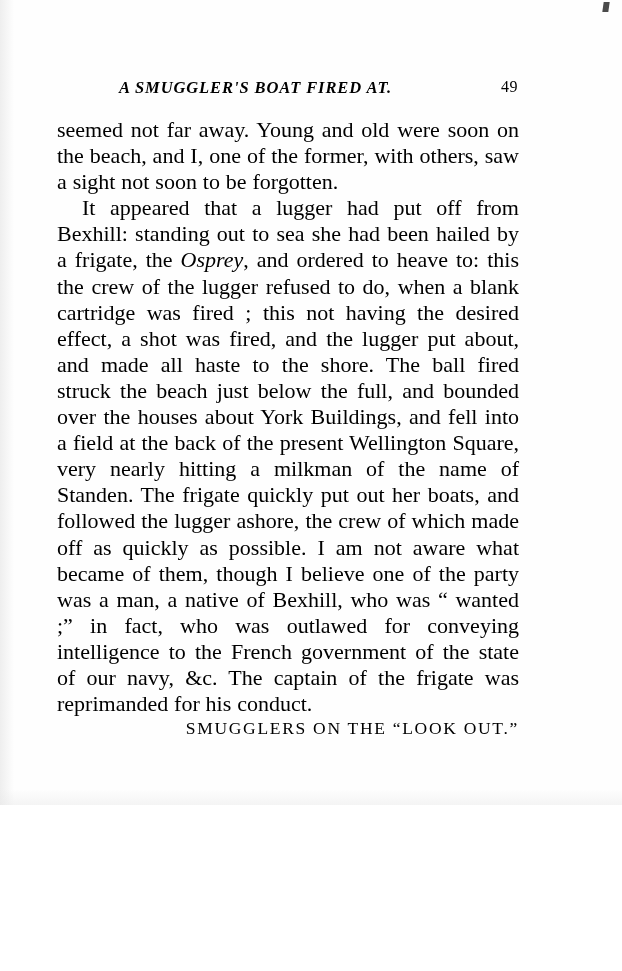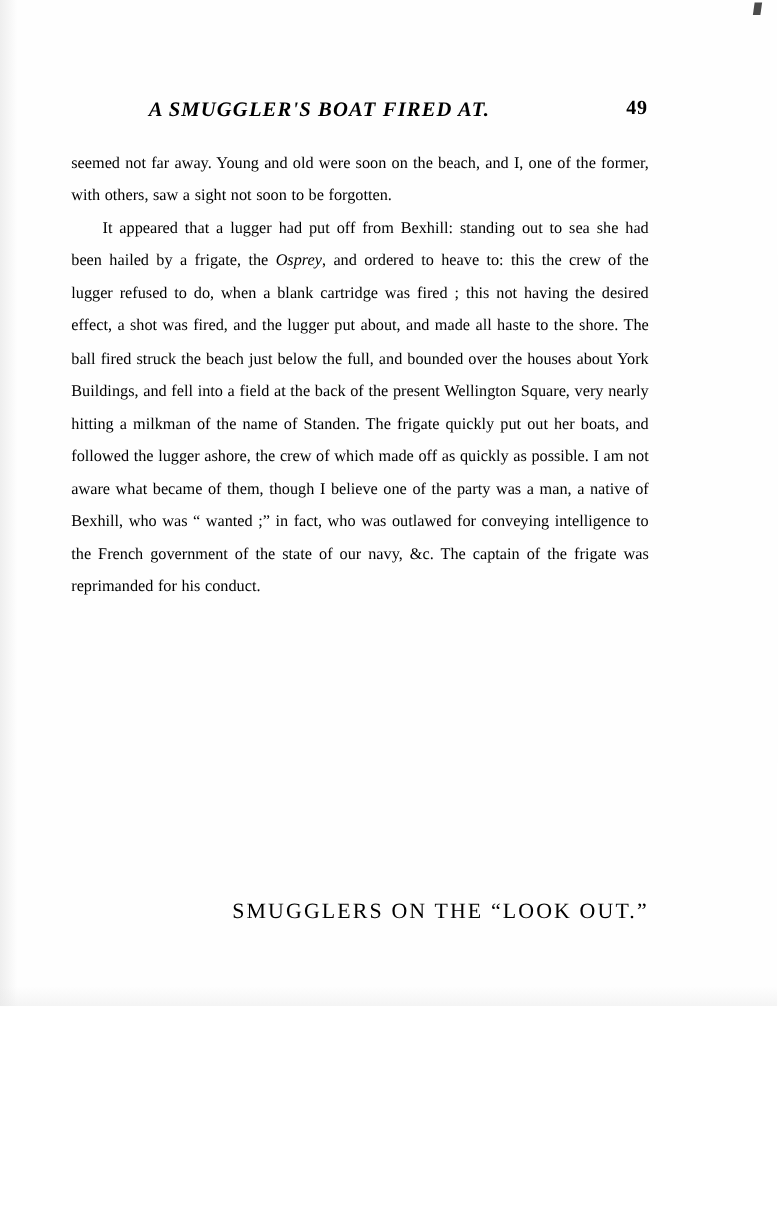--- a/index.html
+++ b/index.html
@@ -69,35 +69,35 @@
     font-style: italic;
     font-weight: bold;
     font-size: 16.5px;
     letter-spacing: 0.9px;
     white-space: nowrap;
   }
   .running-head-folio {
     position: absolute;
     right: 0;
     top: 0;
-    font-weight: bold;
+    font-weight: normal;
     font-size: 16px;
     letter-spacing: 0.5px;
   }
 
   
   .textblock {
     position: absolute;
     left: 57px;
     top: 117px;
     width: 462px;
   }
   p.para {
     margin: 0;
-    font-size: 13px;
+    font-size: 22px;
     line-height: 26.1px;
     text-align: justify;
     text-align-last: left;
     word-spacing: 0.4px;
   }
   p.indent {
     text-indent: 25px;
   }
   p.para i {
     font-style: italic;

